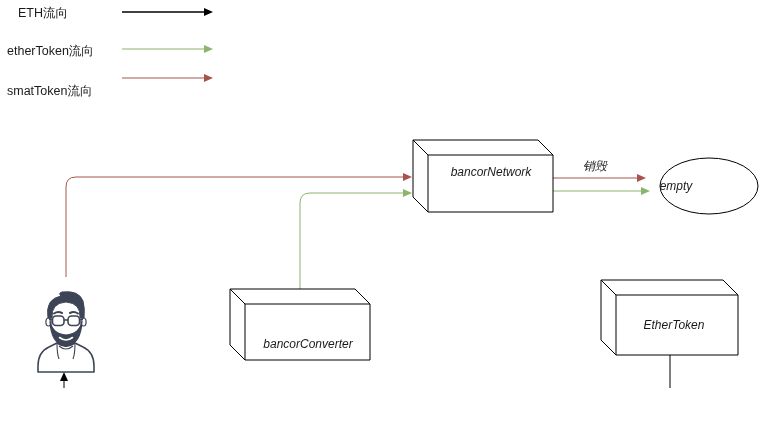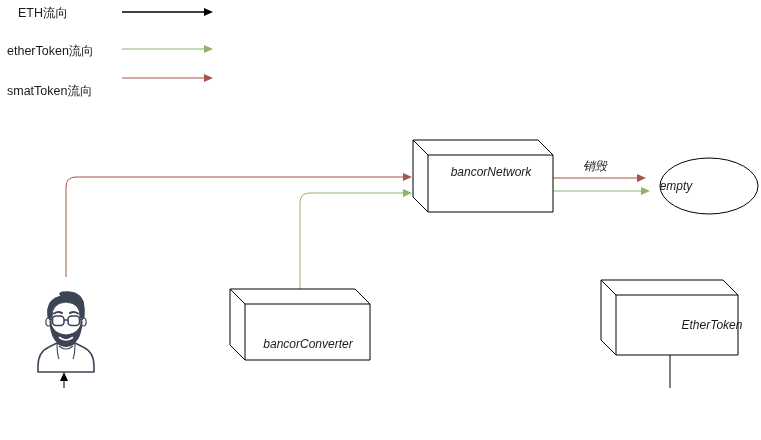--- a/index.html
+++ b/index.html
@@ -102,16 +102,16 @@
       <path d="M26.5,49.5 Q33,54.5 39.5,49.5" fill="none" stroke="#ffffff" stroke-width="1.6" stroke-linecap="round"></path>
     </g>
   </svg>
 
   <span class="legend-label" style="left:18px;top:5px">ETH流向</span>
   <span class="legend-label" style="left:7px;top:43px">etherToken流向</span>
   <span class="legend-label" style="left:7px;top:83px">smatToken流向</span>
 
   <span class="label" style="left:491px;top:172px">bancorNetwork</span>
   <span class="label" style="left:308px;top:344px">bancorConverter</span>
-  <span class="label" style="left:712px;top:325px">EtherToken</span>
+  <span class="label" style="left:674px;top:325px">EtherToken</span>
   <span class="label" style="left:676px;top:186px">empty</span>
   <span class="label" style="left:595px;top:166px">销毁</span>
 </div>
 
 </body></html>

